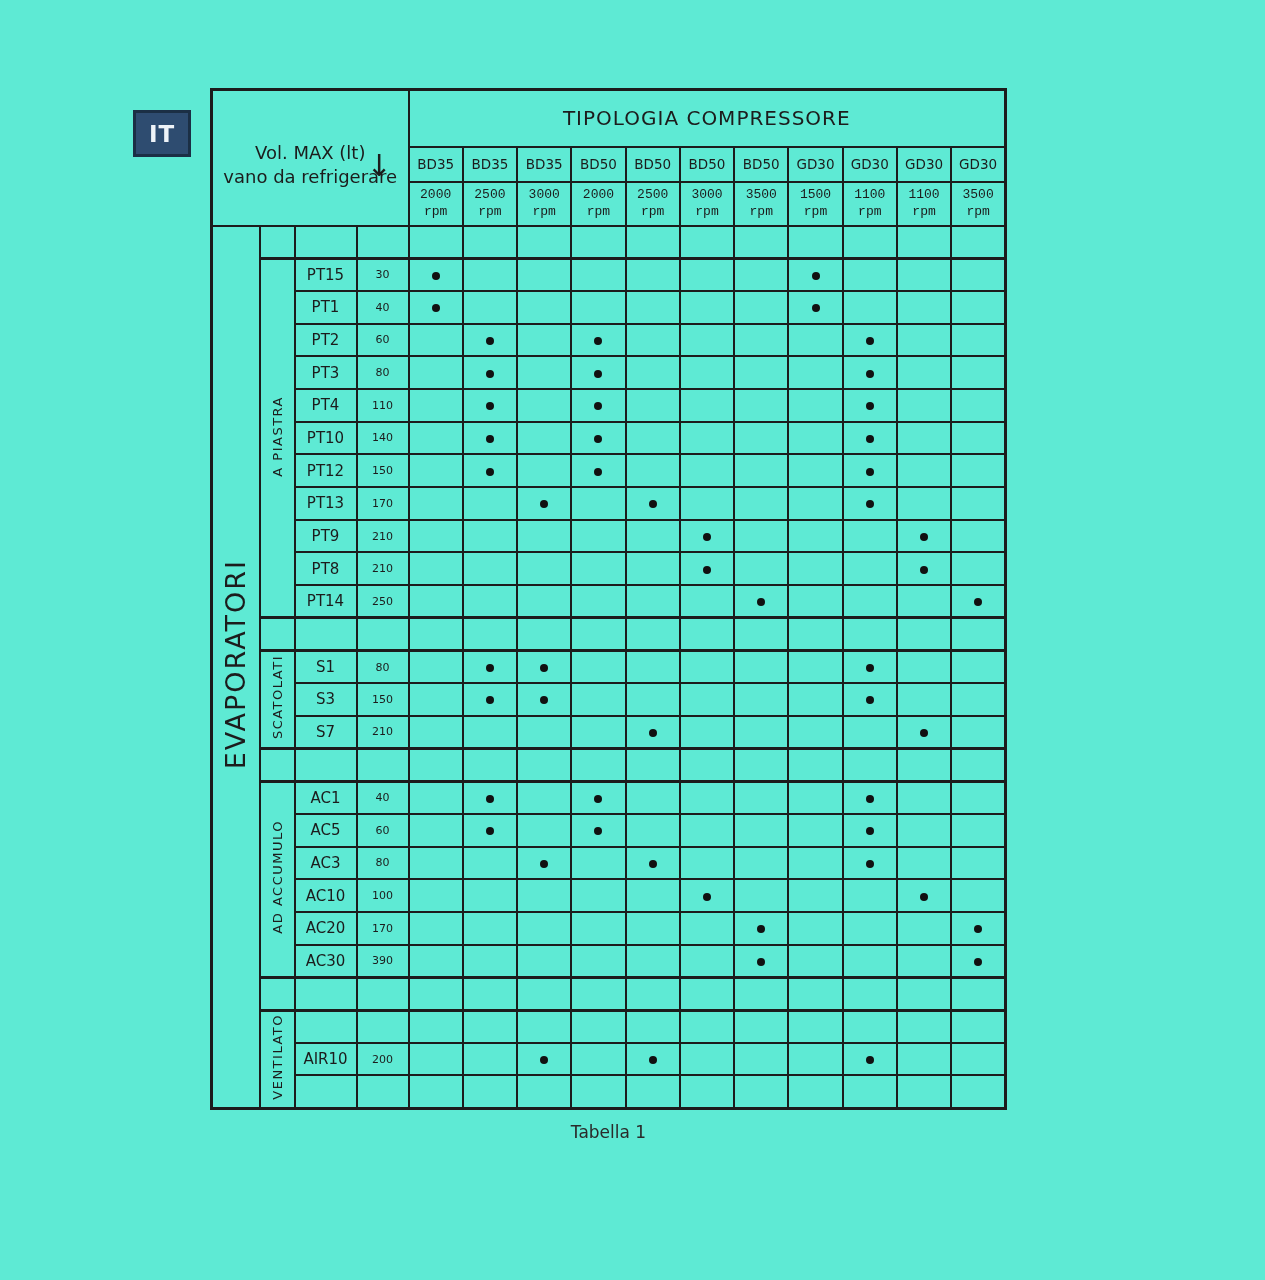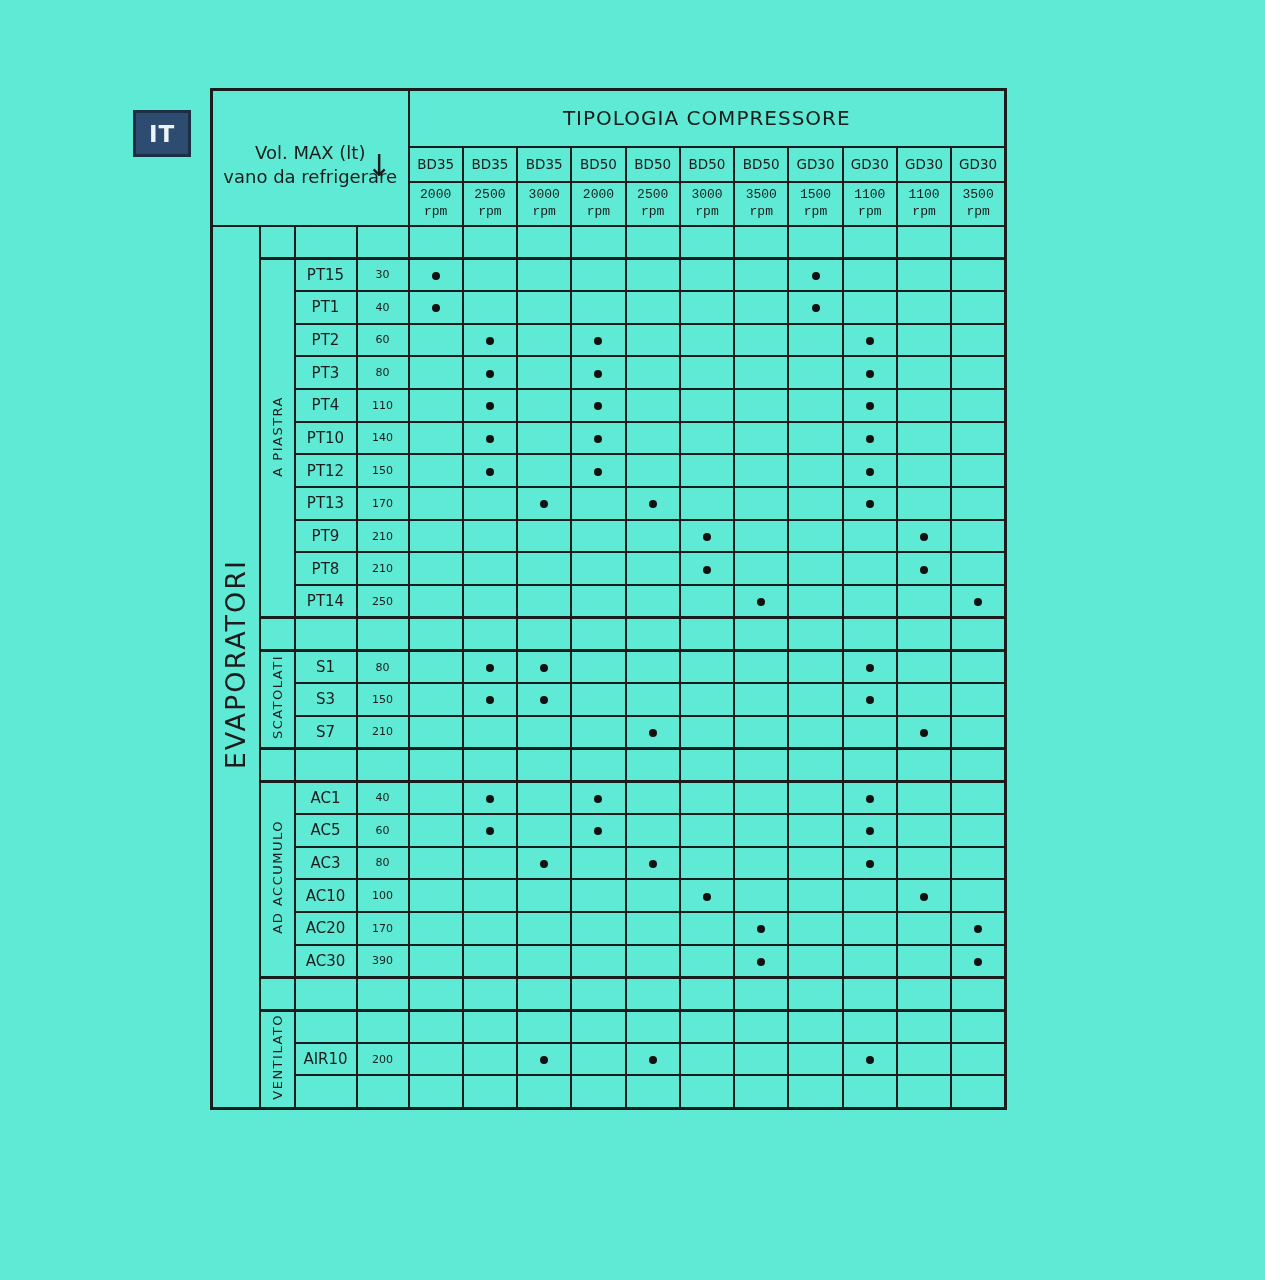--- a/index.html
+++ b/index.html
@@ -581,14 +581,15 @@
           <td class="cell"></td>
           <td class="cell"></td>
           <td class="cell"></td>
           <td class="cell"></td>
           <td class="cell"></td>
           <td class="cell"></td>
         </tr>
       </tbody>
   </table>
 
+  <div class="caption">Tabella 1</div>
 
 </div>
 
 </body></html>

